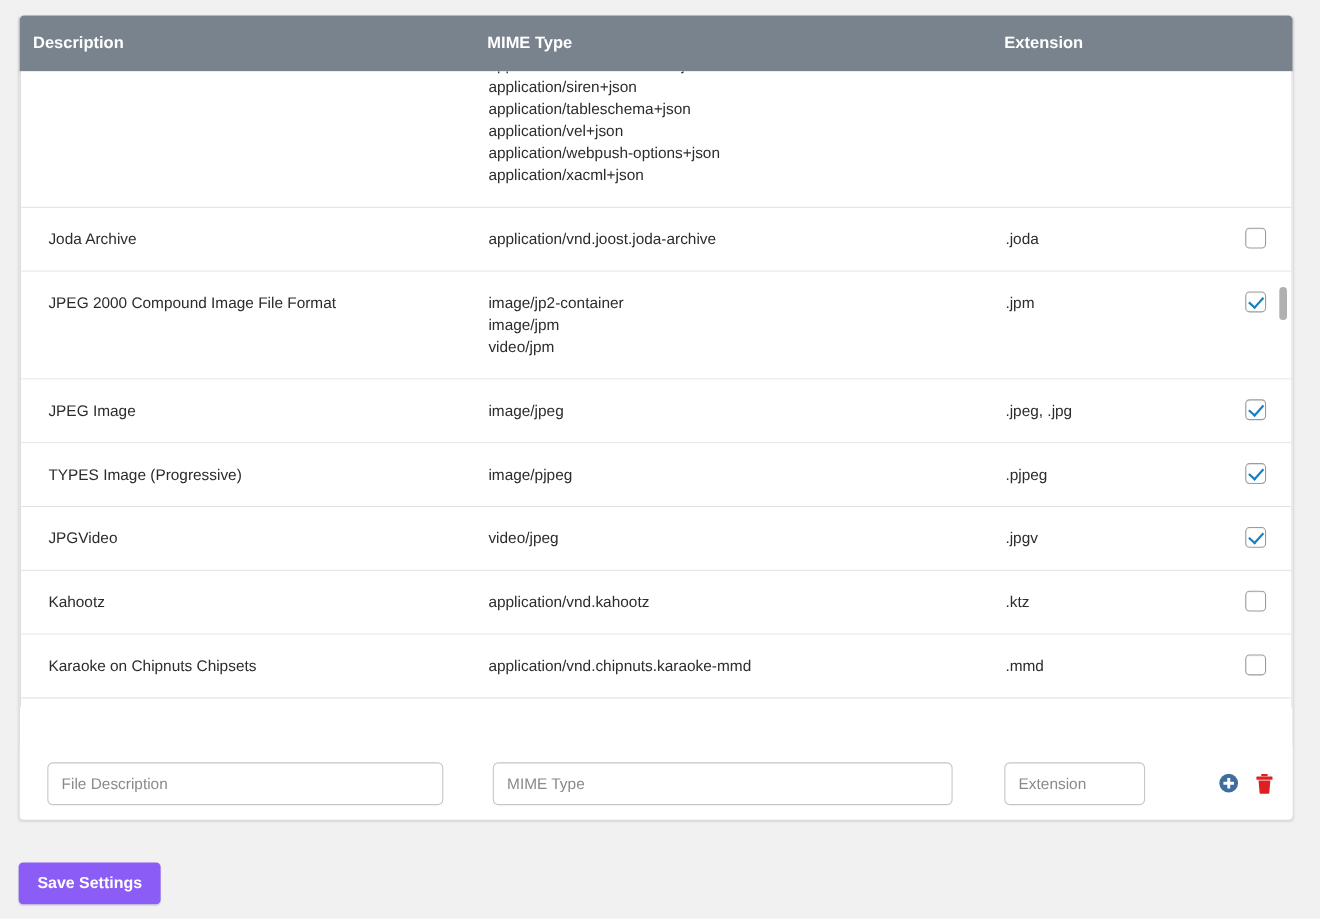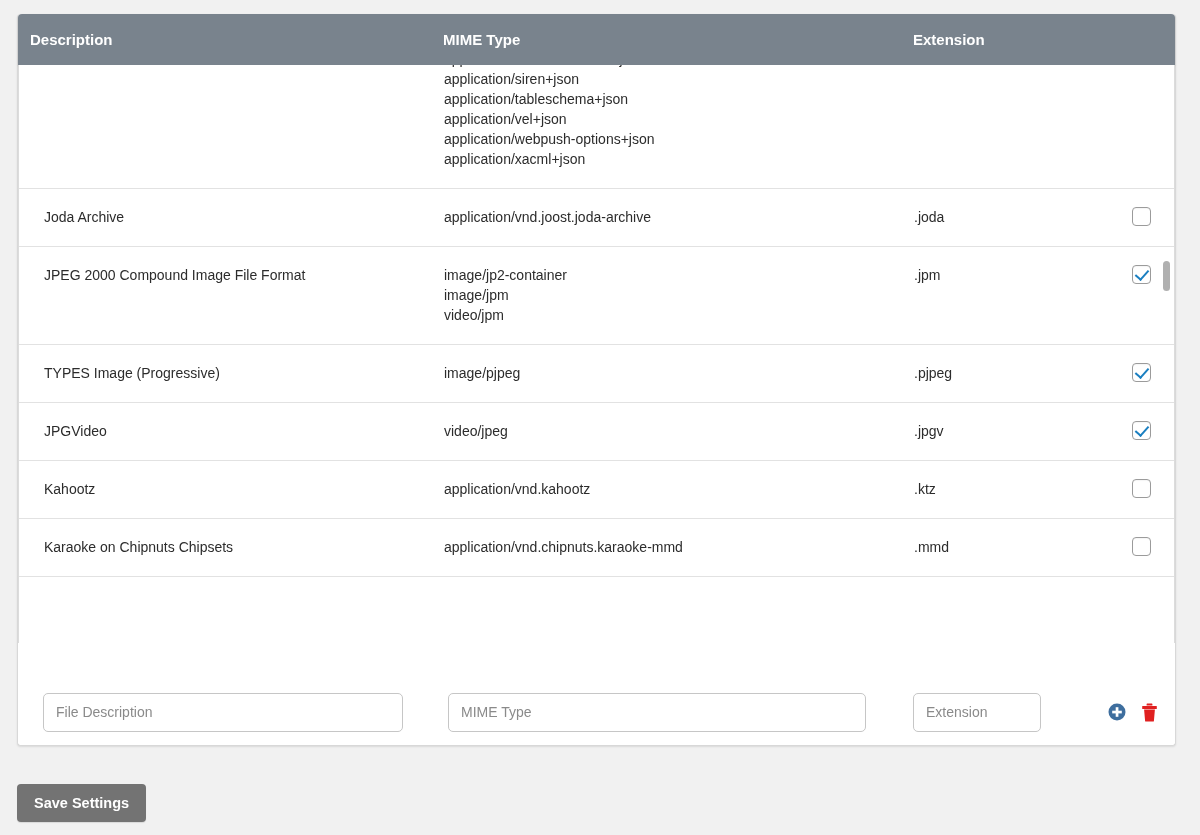--- a/index.html
+++ b/index.html
@@ -161,21 +161,21 @@
 
   .actions { display: flex; align-items: center; margin-left: 67px; gap: 15px; }
   .icon-btn { cursor: pointer; line-height: 0; }
 
   
   .save-btn {
     position: absolute;
     left: 17px; top: 784px;
     height: 38px;
     padding: 0 17px;
-    background: #737373;
+    background: #8b5cf6;
     border: none;
     border-radius: 4px;
     color: #ffffff;
     font-size: 14.5px;
     font-weight: bold;
     font-family: "Liberation Sans", sans-serif;
     cursor: pointer;
     box-shadow: 0 1px 1px rgba(0,0,0,0.10);
   }
 </style>
@@ -213,20 +213,28 @@
             <div class="c-chk">
               <span class="cbx"></span>
             </div>
           </div>
           <div class="row">
             <div class="c-desc">JPEG 2000 Compound Image File Format</div>
             <div class="c-mime">image/jp2-container
 image/jpm
 video/jpm</div>
             <div class="c-ext">.jpm</div>
+            <div class="c-chk">
+              <span class="cbx on"></span>
+            </div>
+          </div>
+          <div class="row">
+            <div class="c-desc">JPEG Image</div>
+            <div class="c-mime">image/jpeg</div>
+            <div class="c-ext">.jpeg, .jpg</div>
             <div class="c-chk">
               <span class="cbx on"></span>
             </div>
           </div>
           <div class="row">
             <div class="c-desc">TYPES Image (Progressive)</div>
             <div class="c-mime">image/pjpeg</div>
             <div class="c-ext">.pjpeg</div>
             <div class="c-chk">
               <span class="cbx on"></span>

